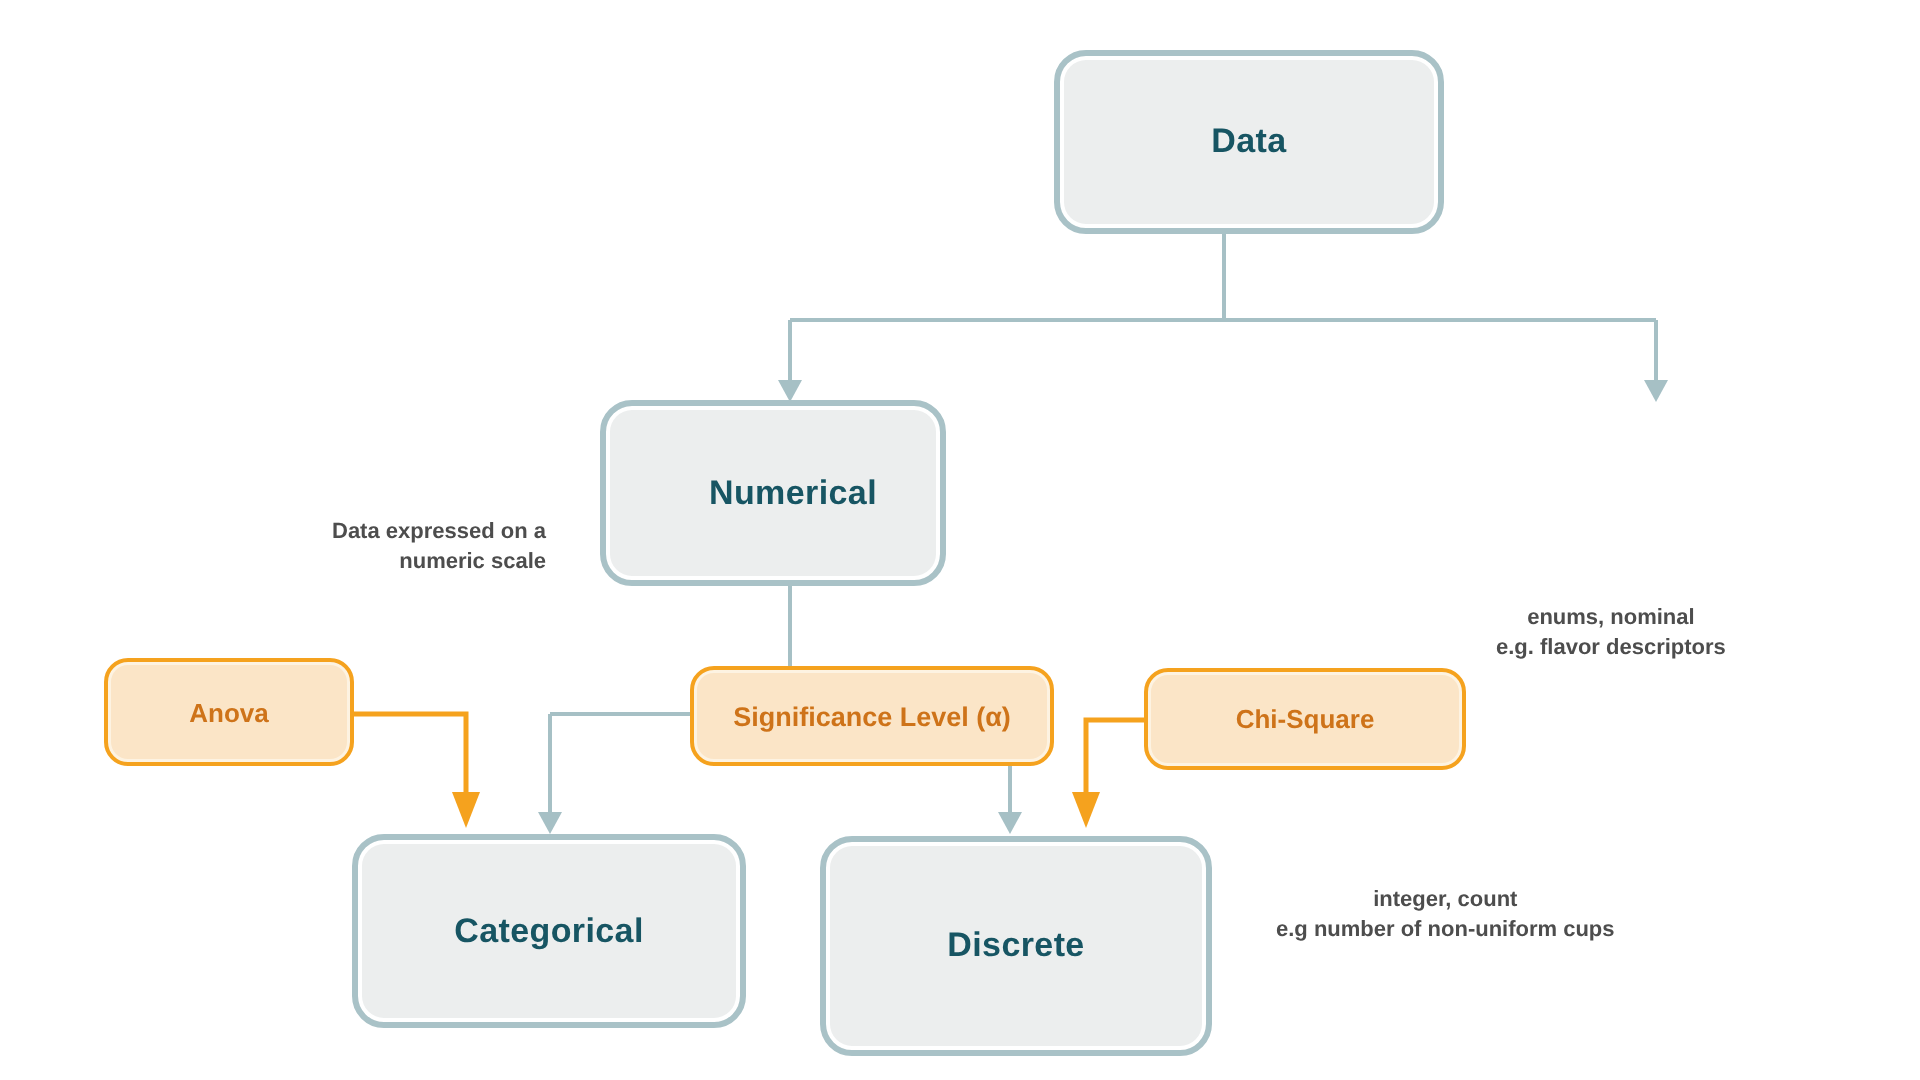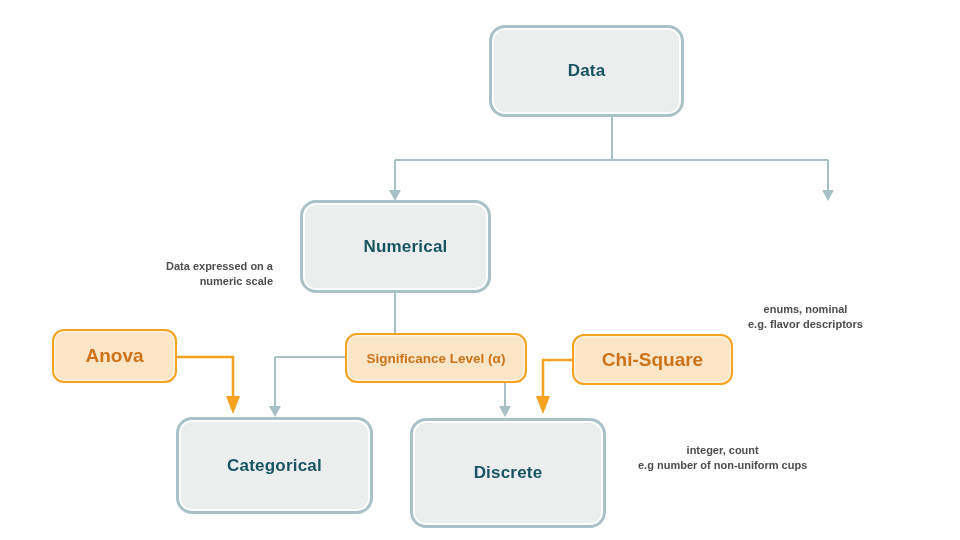--- a/index.html
+++ b/index.html
@@ -40,40 +40,40 @@
     font-size: 17px;
     letter-spacing: 0.2px;
   }
   .node.orange {
     background: #FBE5C7;
     border: 2px solid #F5A21E;
     border-radius: 12px;
     box-shadow: inset 0 0 0 1.5px #FDF3E2;
     color: #CE7319;
     font-weight: bold;
-    font-size: 19px;
+    font-size: 13px;
   }
   .node.orange.small-text {
     font-size: 13.5px;
   }
   .annotation {
     position: absolute;
     color: #4D4D4D;
     font-weight: bold;
     font-size: 11px;
     line-height: 1.4;
     white-space: pre-line;
     z-index: 1;
   }
   .annotation.right { text-align: right; margin-top: 39px; }
   .annotation.left  { text-align: center; }
 
   
-  #node-data        { left: 489px; top: 25px;  width: 195px; height: 92px; }
-  #node-numerical   { left: 300px; top: 200px; width: 191px; height: 93px; padding-left: 20px; }
+  #node-data        { left: 527px; top: 25px;  width: 195px; height: 92px; }
+  #node-numerical   { left: 300px; top: 200px; width: 173px; height: 93px; padding-left: 20px; }
   #node-categorical { left: 731px; top: 200px; width: 195px; height: 93px; }
   #node-continuous  { left: 176px; top: 417px; width: 197px; height: 97px; }
   #node-discrete    { left: 410px; top: 418px; width: 196px; height: 110px; }
   #node-anova       { left: 52px;  top: 329px; width: 125px; height: 54px; }
   #node-significance{ left: 305px; top: 333px; width: 182px; height: 50px; margin-left: 40px; }
   #node-chisquare   { left: 572px; top: 334px; width: 161px; height: 51px; }
 
   #ann-numerical  { right: 687px; top: 220px; }
   #ann-categorical{ left: 748px;  top: 302px; }
   #ann-continuous { right: 800px; top: 442px; }

